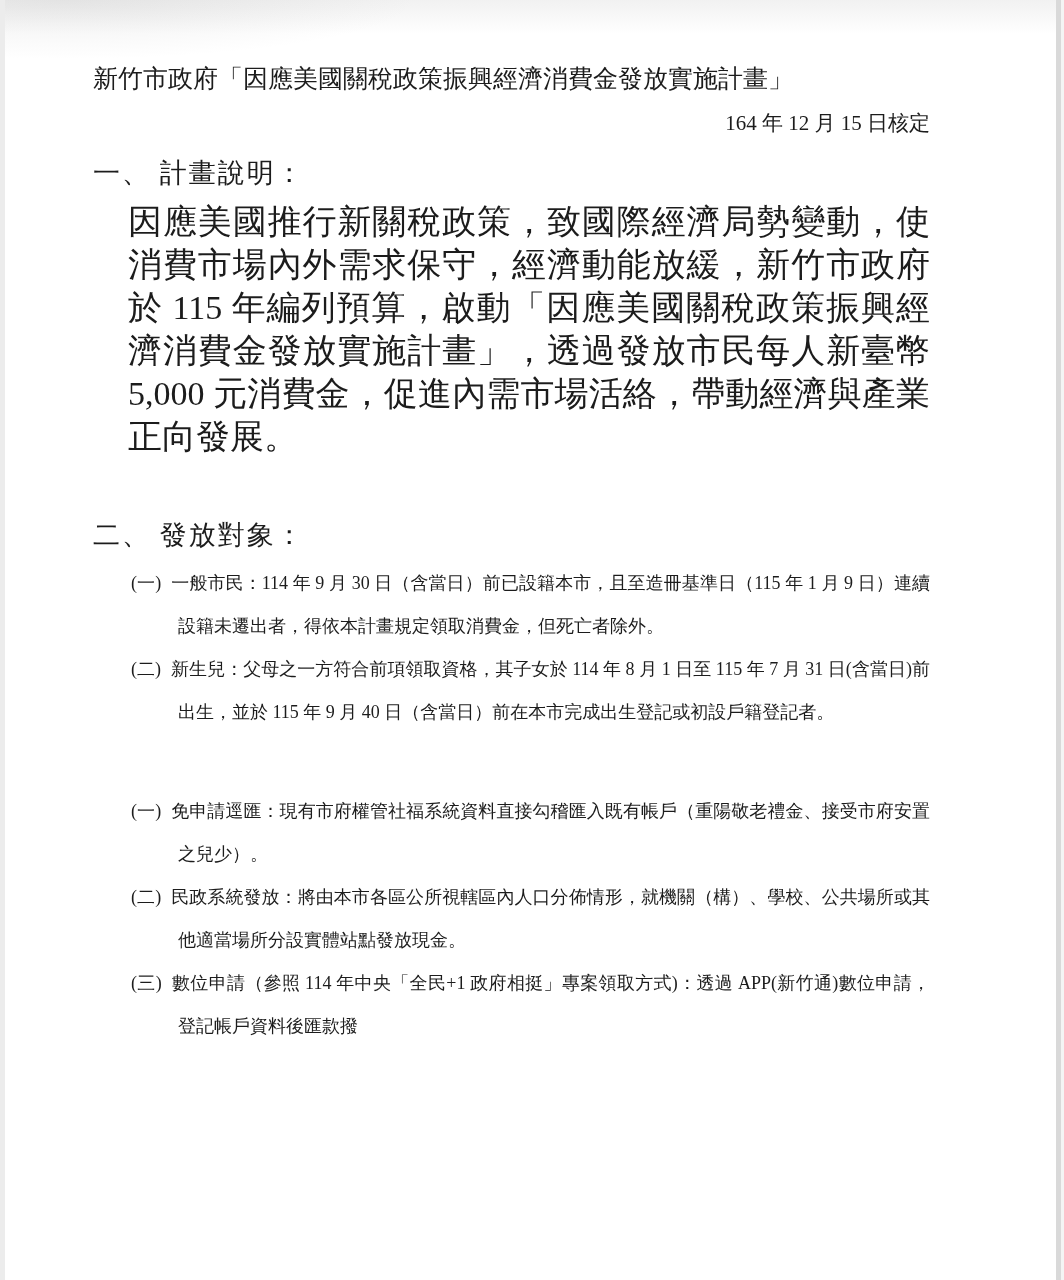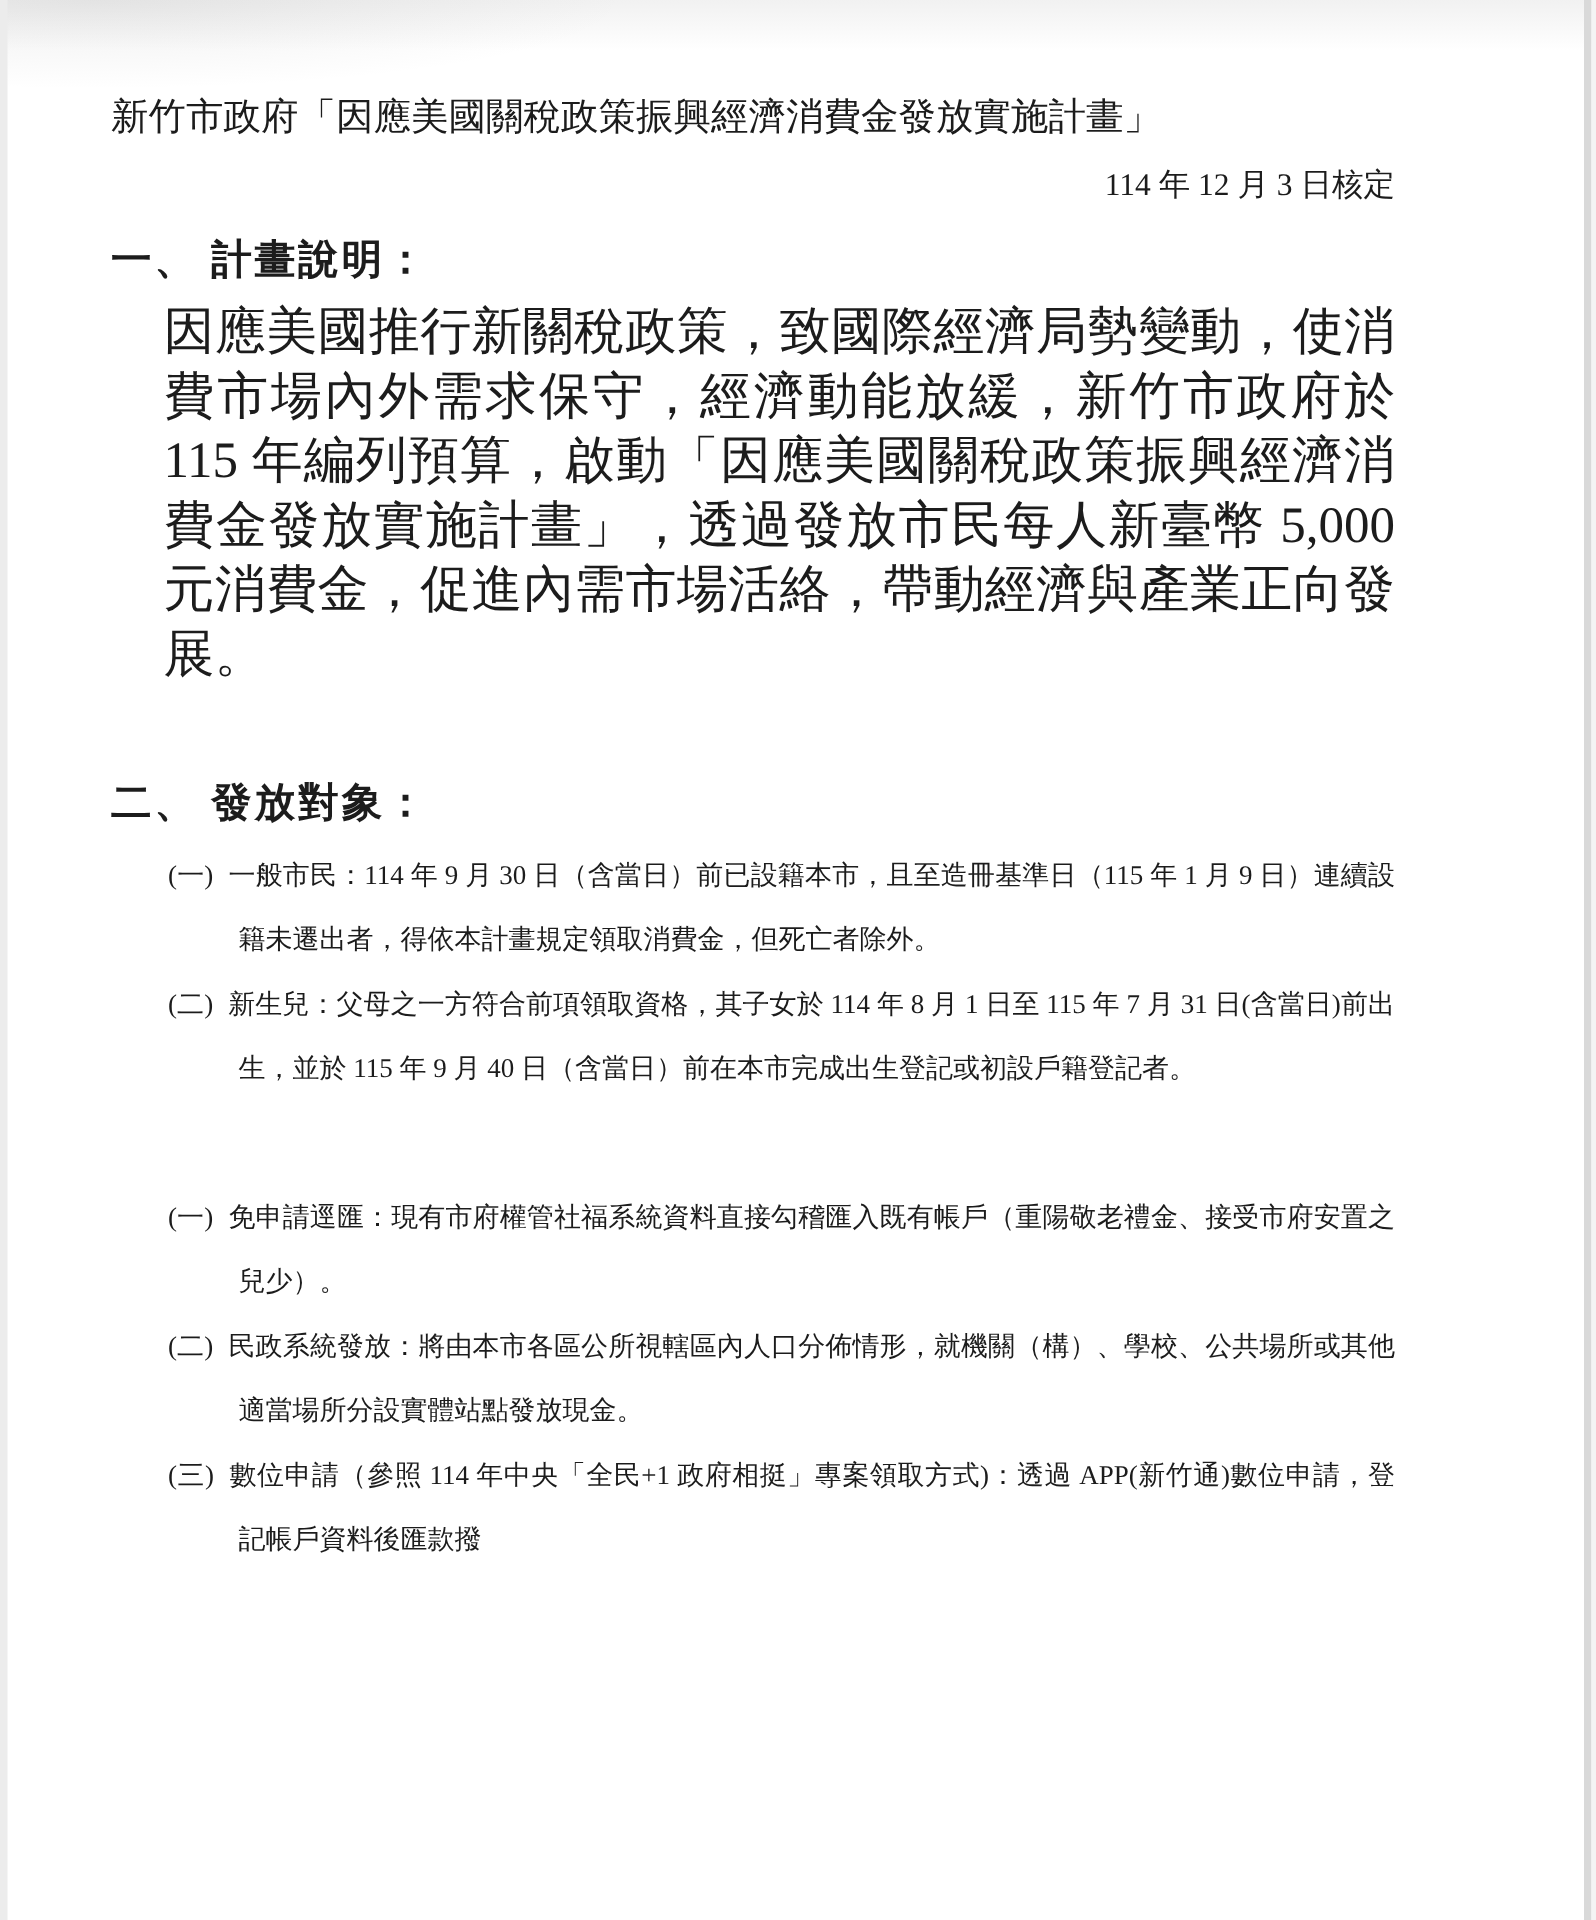--- a/index.html
+++ b/index.html
@@ -34,41 +34,41 @@
     background: linear-gradient(to bottom, rgba(120,120,120,0.10), rgba(120,120,120,0));
     pointer-events: none;
   }
   .corner-shade {
     position: absolute; top: 0; left: 0; width: 420px; height: 60px;
     background: radial-gradient(ellipse at 15% 0%, rgba(100,100,100,0.10), transparent 70%);
     pointer-events: none;
   }
   .content {
     position: relative;
-    padding: 60px 134px 0 74px; 
+    padding: 60px 134px 0 93px; 
   }
   .doc-title {
     font-size: 25px;
     line-height: 38px;
     letter-spacing: 0px;
     white-space: nowrap;
     font-weight: normal;
   }
   .doc-date {
     margin-top: 10px;
     font-size: 21px;
     line-height: 30px;
     text-align: right;
   }
   .section { margin-top: 14px; }
   .section.gapped { margin-top: 56px; }
   .section-heading {
     font-size: 27px;
     line-height: 42px;
-    font-weight: bold;
+    font-weight: normal;
     letter-spacing: 2px;
   }
   .para {
     margin-top: 6px;
     margin-left: 35px;   
     font-size: 34px;
     line-height: 43px;
     text-align: justify;
   }
   .items { margin-top: 6px; }
@@ -87,21 +87,21 @@
 
 <div class="page">
   <div class="top-shade"></div>
   <div class="corner-shade"></div>
   <div class="edge-left"></div>
 
   <div class="content">
 
     <div class="doc-title">新竹市政府「因應美國關稅政策振興經濟消費金發放實施計畫」</div>
 
-    <div class="doc-date">114 年 12 月 3 日核定</div>
+    <div class="doc-date">164 年 12 月 15 日核定</div>
 
     <div class="section">
       <div class="section-heading">一、 計畫說明：</div>
       <p class="para">因應美國推行新關稅政策，致國際經濟局勢變動，使消費市場內外需求保守，經濟動能放緩，新竹市政府於 115 年編列預算，啟動「因應美國關稅政策振興經濟消費金發放實施計畫」，透過發放市民每人新臺幣 5,000 元消費金，促進內需市場活絡，帶動經濟與產業正向發展。</p>
     </div>
 
     <div class="section gapped">
       <div class="section-heading">二、 發放對象：</div>
       <div class="items">
         <div class="item">

